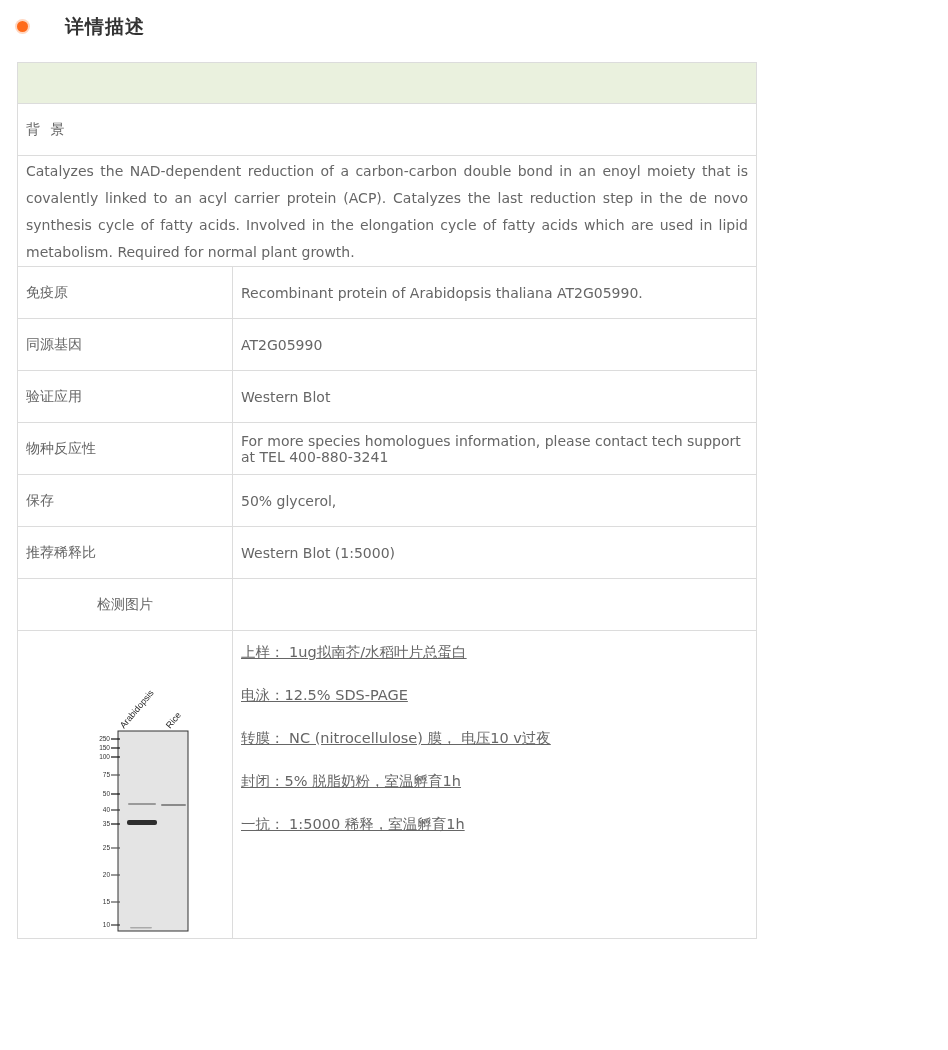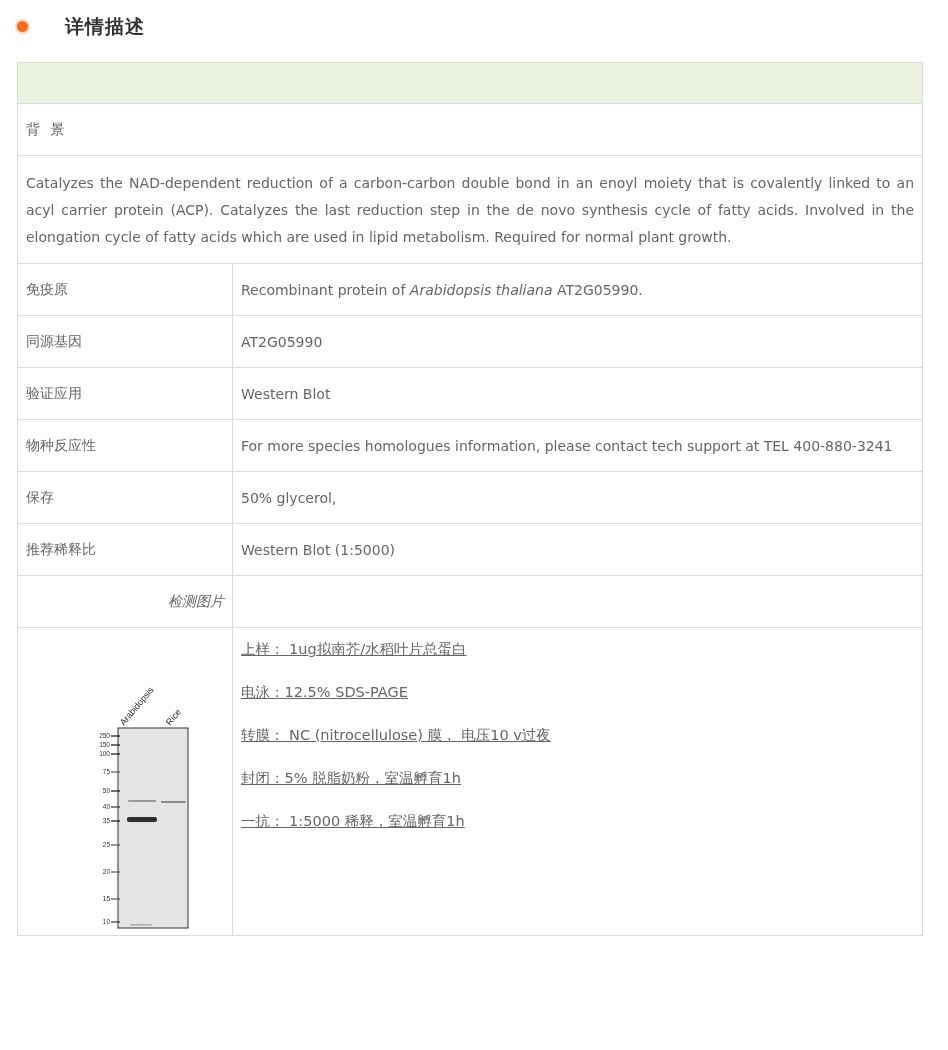--- a/index.html
+++ b/index.html
@@ -3,31 +3,31 @@
 <meta charset="utf-8">
 <style>
   html, body { margin: 0; padding: 0; background: #ffffff; }
   body { width: 948px; height: 1050px; position: relative; overflow: hidden;
          font-family: "DejaVu Sans", "Liberation Sans", sans-serif; color: #666666; }
   .section-header { position: absolute; left: 0; top: 0; width: 948px; height: 52px; }
   .section-dot { position: absolute; left: 17px; top: 21px; width: 11px; height: 11px; border-radius: 50%;
                  background: #ff6a1a; box-shadow: 0 0 0 2px rgba(255,140,80,0.35); }
   .section-title { position: absolute; left: 65px; top: 12px; font-size: 19px; font-weight: bold; color: #333333;
                    letter-spacing: 1px; line-height: 28px; }
-  table.spec { position: absolute; left: 17px; top: 62px; width: 906px; border-collapse: collapse;
+  table.spec { position: absolute; left: 17px; top: 62px; width: 740px; border-collapse: collapse;
                table-layout: fixed; font-size: 14px; }
   table.spec td { border: 1px solid #dcdcdc; padding: 0 8px; vertical-align: middle; color: #666666; }
   tr.banner td { background: #eaf1de; height: 40px; }
   tr.bg-label td { height: 51px; letter-spacing: 3px; }
   tr.bg-text td { height: 105px; line-height: 27px; text-align: justify; font-size: 14px; padding-top: 2px; }
   tr.row td { height: 51px; }
   td.key { width: 199px; }
   td.val { }
-  td.key-center { text-align: right; font-style: italic; }
-  .italic { font-style: italic; }
+  td.key-center { text-align: center; }
+  .italic { }
   tr.blot-row td { height: 307px; vertical-align: top; }
   .protocol { padding-top: 30px; line-height: 43px; font-size: 14.5px; text-decoration: underline; }
   .blot-cell { position: relative; }
   .blot { position: absolute; left: 62px; top: 58px; width: 160px; height: 250px; }
 </style>
 </head>
 <body>
 
 <div class="section-header">
   <span class="section-dot"></span>

